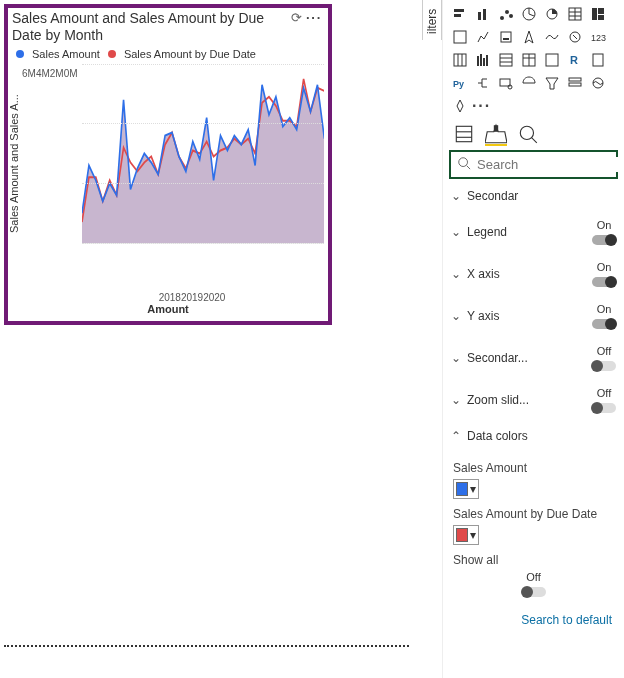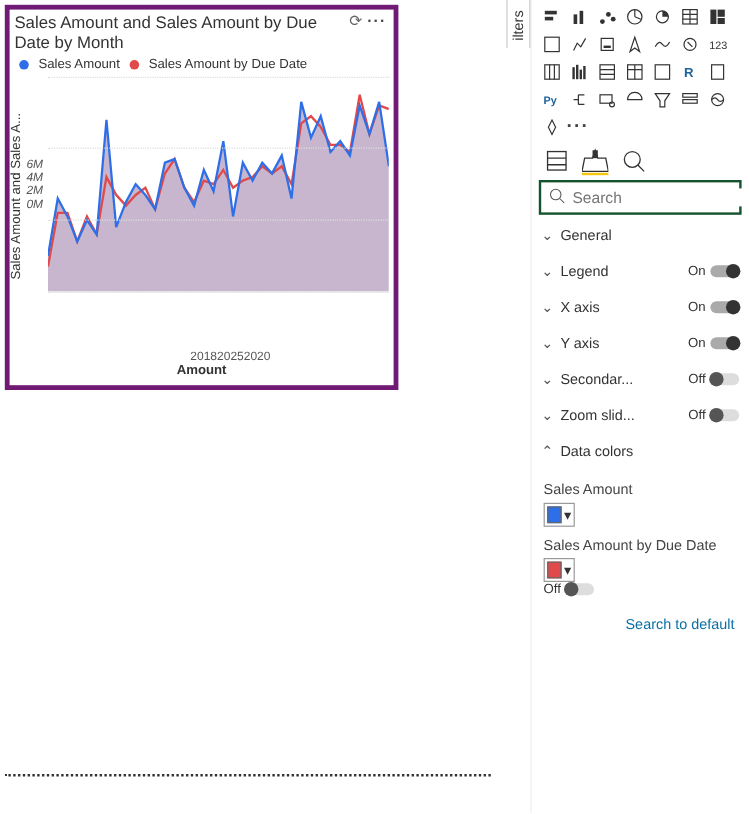--- a/index.html
+++ b/index.html
@@ -7,41 +7,41 @@
   .root { display: flex; width: 100%; height: 100%; }
   .canvas { flex: 1; position: relative; padding: 4px; }
   .viz-frame { width: 328px; border: 4px solid #701a75; position: relative; }
   .viz-title-row { display: flex; align-items: flex-start; padding: 2px 4px 0 4px; }
   .viz-title { font-size: 14px; color: #333; line-height: 1.2; flex: 1; }
   .viz-tool { color: #666; font-size: 13px; padding: 0 2px; }
   .legend-row { display: flex; gap: 8px; padding: 4px 8px; font-size: 11px; color: #333; align-items: center; }
   .legend-dot { width: 8px; height: 8px; border-radius: 50%; display: inline-block; }
   .chart-wrap { display: flex; height: 200px; padding-right:4px;}
   .yaxis-label { writing-mode: vertical-rl; transform: rotate(180deg); font-size: 11px; color: #333; text-align: center; padding: 4px 0; }
-  .yticks { display: flex; flex-direction: column; justify-content: center; font-size: 10px; color: #555; text-align: right; padding: 4px 4px 4px 2px; height: 180px; font-style: italic; }
+  .yticks { display: flex; justify-content: flex-start; font-size: 10px; color: #555; text-align: right; padding: 4px 4px 4px 2px; height: 180px; }
   .plot { position: relative; flex: 1; height: 180px; border-bottom:1px solid #eee; }
   .gridline { position: absolute; left: 0; right: 0; border-top: 1px dotted #ddd; }
   .xaxis { display: flex; padding-left: 48px; }
   .xticks { display: flex; flex: 1; justify-content: center; font-size: 10px; color: #555; margin-top: 28px; }
   .xlabel { text-align: center; font-size: 11px; color: #333; padding-bottom:6px; font-weight:bold;}
   .dotted-divider { border-top: 2px dotted #333; margin-top: 320px; width: 405px; }
   .filters-tab { writing-mode: vertical-rl; transform: rotate(180deg); font-size: 12px; color: #333; padding: 6px 2px; border-left: 1px solid #ccc; border-right:1px solid #ccc; height:40px; }
   .viz-panel { width: 182px; border-left: 1px solid #eee; display: flex; flex-direction: column; padding: 4px 6px 0 6px; gap:4px; overflow:hidden; }
   .viz-icons { display: grid; grid-template-columns: repeat(7, 20px); gap: 3px; justify-content:start; }
   .viz-icon { width: 20px; height: 20px; display:flex; align-items:center; justify-content:flex-end; color:#333; border:1px solid transparent;}
   .viz-icon svg { width:16px; height:16px; }
   .format-tabs { display:flex; gap:10px; padding:4px 4px 0 4px; }
   .ftab { width:22px; height:22px; display:flex; align-items:center; justify-content:center; border-bottom:2px solid transparent; }
   .ftab.active { border-bottom:2px solid #f2c811; }
   .search-box { display:flex; align-items:center; border:2px solid #14532d; padding:4px 6px; gap:6px; font-size:13px; }
   .search-box input { border:none; outline:none; flex:1; font-size:13px; }
   .acc-item { display:flex; align-items:center; font-size:12px; color:#333; padding:6px 2px; border-bottom:0; gap:4px;}
   .acc-item .chev { width:12px; color:#555; }
   .acc-item .lbl { flex:1; white-space:nowrap; overflow:hidden; text-overflow:ellipsis; }
-  .toggle { display:flex; align-items:center; gap:4px; font-size:11px; color:#333;}
+  .toggle { display:flex; align-items:center; gap:4px; font-size:11px; color:#333;flex-direction:column;}
   .tswitch { width:24px; height:10px; border-radius:5px; position:relative; background:#aaa; }
   .tswitch .knob { width:12px; height:12px; border-radius:50%; background:#333; position:absolute; top:-1px; }
   .tswitch.on .knob { right:-1px; }
   .tswitch.off { background:#ddd;} 
   .tswitch.off .knob { left:-1px; background:#555;}
   .dc-section { padding: 0 4px; font-size:12px; color:#333; }
   .dc-section .fieldlbl { padding:8px 0 4px 0; color:#444; font-size:12px;}
   .color-swatch { width:26px; height:20px; border:1px solid #999; display:flex; align-items:center; padding:2px; gap:2px; background:#fff;}
   .swatch-inner { width:14px; height:14px; border:1px solid #666;}
   .revert { text-align:right; color:#0b6fa4; font-size:12px; padding:12px 6px 6px 0; }
@@ -87,21 +87,21 @@
           <svg id="chart-svg" width="100%" height="100%" viewBox="0 0 300 180" preserveAspectRatio="none">
               <path d="M0 180 L0 150 L8.571428571428571 102 L17.142857142857142 117 L25.714285714285715 138 L34.285714285714285 120 L42.857142857142854 132 L51.42857142857143 36 L60 126 L68.57142857142857 105 L77.14285714285714 90 L85.71428571428571 99 L94.28571428571428 111 L102.85714285714286 72 L111.42857142857143 69 L120 93 L128.57142857142856 108 L137.14285714285714 78 L145.71428571428572 96 L154.28571428571428 54.000000000000014 L162.85714285714283 117 L171.42857142857142 72 L180 86.99999999999999 L188.57142857142856 72 L197.14285714285714 80.99999999999999 L205.71428571428572 66 L214.28571428571428 102 L222.85714285714286 21 L231.42857142857144 51 L240 33 L248.57142857142858 63 L257.1428571428571 54.000000000000014 L265.7142857142857 66 L274.2857142857143 24 L282.85714285714283 48 L291.42857142857144 21 L300 75 L300 180 z" fill="#9a7aa8" opacity="0.55"></path>
               <polyline points="0,159 8.571428571428571,114 17.142857142857142,114 25.714285714285715,138 34.285714285714285,117 42.857142857142854,132 51.42857142857143,84 60,99 68.57142857142857,108 77.14285714285714,99 85.71428571428571,93 94.28571428571428,111 102.85714285714286,80.99999999999999 111.42857142857143,69 120,93 128.57142857142856,105 137.14285714285714,86.99999999999999 145.71428571428572,90 154.28571428571428,78 162.85714285714283,93 171.42857142857142,86.99999999999999 180,84 188.57142857142856,75 197.14285714285714,80.99999999999999 205.71428571428572,75 214.28571428571428,90 222.85714285714286,39 231.42857142857144,33 240,42 248.57142857142858,57 257.1428571428571,57 265.7142857142857,63 274.2857142857143,15 282.85714285714283,48 291.42857142857144,24 300,27" fill="none" stroke="#E04A4A" stroke-width="2"></polyline>
               <polyline points="0,150 8.571428571428571,102 17.142857142857142,117 25.714285714285715,138 34.285714285714285,120 42.857142857142854,132 51.42857142857143,36 60,126 68.57142857142857,105 77.14285714285714,90 85.71428571428571,99 94.28571428571428,111 102.85714285714286,72 111.42857142857143,69 120,93 128.57142857142856,108 137.14285714285714,78 145.71428571428572,96 154.28571428571428,54.000000000000014 162.85714285714283,117 171.42857142857142,72 180,86.99999999999999 188.57142857142856,72 197.14285714285714,80.99999999999999 205.71428571428572,66 214.28571428571428,102 222.85714285714286,21 231.42857142857144,51 240,33 248.57142857142858,63 257.1428571428571,54.000000000000014 265.7142857142857,66 274.2857142857143,24 282.85714285714283,48 291.42857142857144,21 300,75" fill="none" stroke="#2E6FE8" stroke-width="2"></polyline>
             </svg>
         </div>
       </div>
       <div class="xaxis">
         <div class="xticks">
           <span>2018</span>
-          <span>2025</span>
+          <span>2019</span>
           <span>2020</span>
         </div>
       </div>
       <div class="xlabel">Amount</div>
     </div>
     <div class="dotted-divider"></div>
   </div>
 
   <div class="filters-tab">ilters</div>
 
@@ -309,21 +309,21 @@
     <div class="search-box">
       <span><svg width="14" height="14" viewBox="0 0 16 16">
             <circle cx="7" cy="7" r="5" fill="none" stroke="#555"></circle>
             <line x1="11" y1="11" x2="15" y2="15" stroke="#555"></line>
           </svg></span>
       <input placeholder="Search" style="">
     </div>
 
     <div class="acc-item">
       <span class="chev">⌄</span>
-      <span class="lbl">General</span>
+      <span class="lbl">Secondar</span>
     </div>
     <div class="acc-item">
       <span class="chev">⌄</span>
       <span class="lbl">Legend</span>
       <span class="toggle">
           <span>On</span>
           <span class="tswitch on">
             <span class="knob"></span>
           </span>
         </span>
@@ -377,20 +377,21 @@
       <div class="fieldlbl">Sales Amount</div>
       <div class="color-swatch">
           <span class="swatch-inner" style="background:#2E6FE8"></span>
           <span>▾</span>
         </div>
       <div class="fieldlbl">Sales Amount by Due Date</div>
       <div class="color-swatch">
           <span class="swatch-inner" style="background:#E04A4A"></span>
           <span>▾</span>
         </div>
+      <div class="fieldlbl">Show all</div>
       <span class="toggle">
           <span>Off</span> 
           <span class="tswitch off">
             <span class="knob"></span>
           </span>
         </span>
     </div>
 
     <div class="revert">Search to default</div>
   </div>

